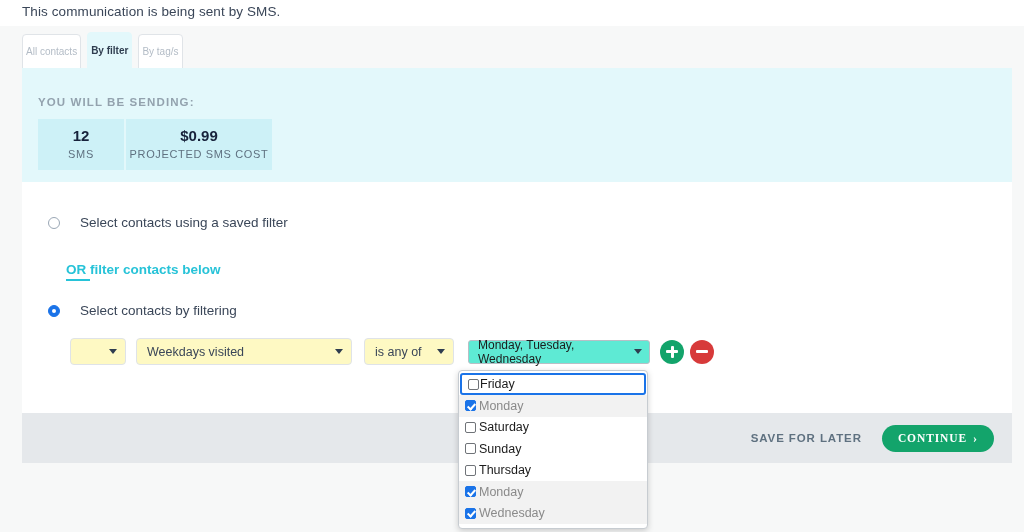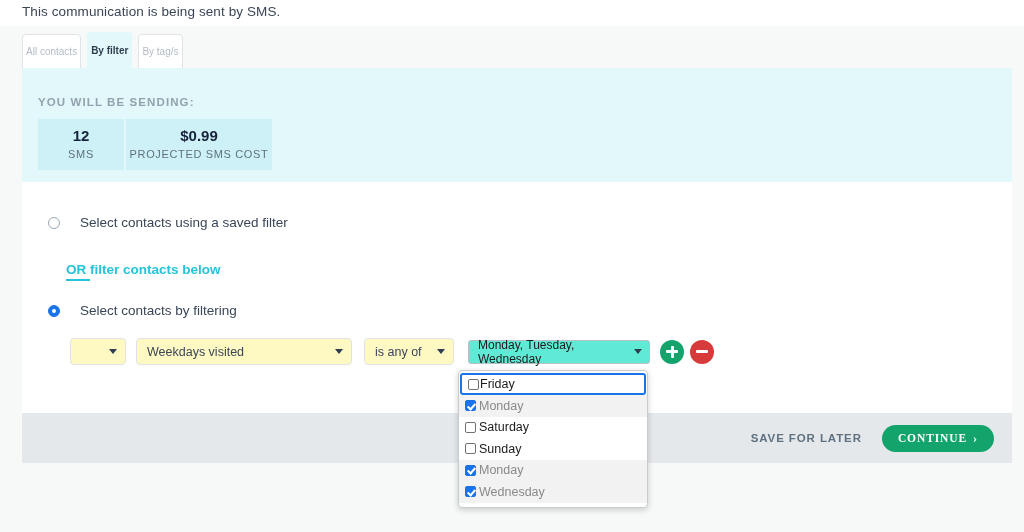--- a/index.html
+++ b/index.html
@@ -432,20 +432,24 @@
       <span>Monday</span>
     </div>
     <div class="opt">
       <span class="cb"></span>
       <span>Saturday</span>
     </div>
     <div class="opt">
       <span class="cb"></span>
       <span>Sunday</span>
     </div>
+    <div class="opt">
+      <span class="cb"></span>
+      <span>Thursday</span>
+    </div>
     <div class="opt selected">
       <span class="cb on"></span>
       <span>Monday</span>
     </div>
     <div class="opt selected">
       <span class="cb on"></span>
       <span>Wednesday</span>
     </div>
   </div>
 

